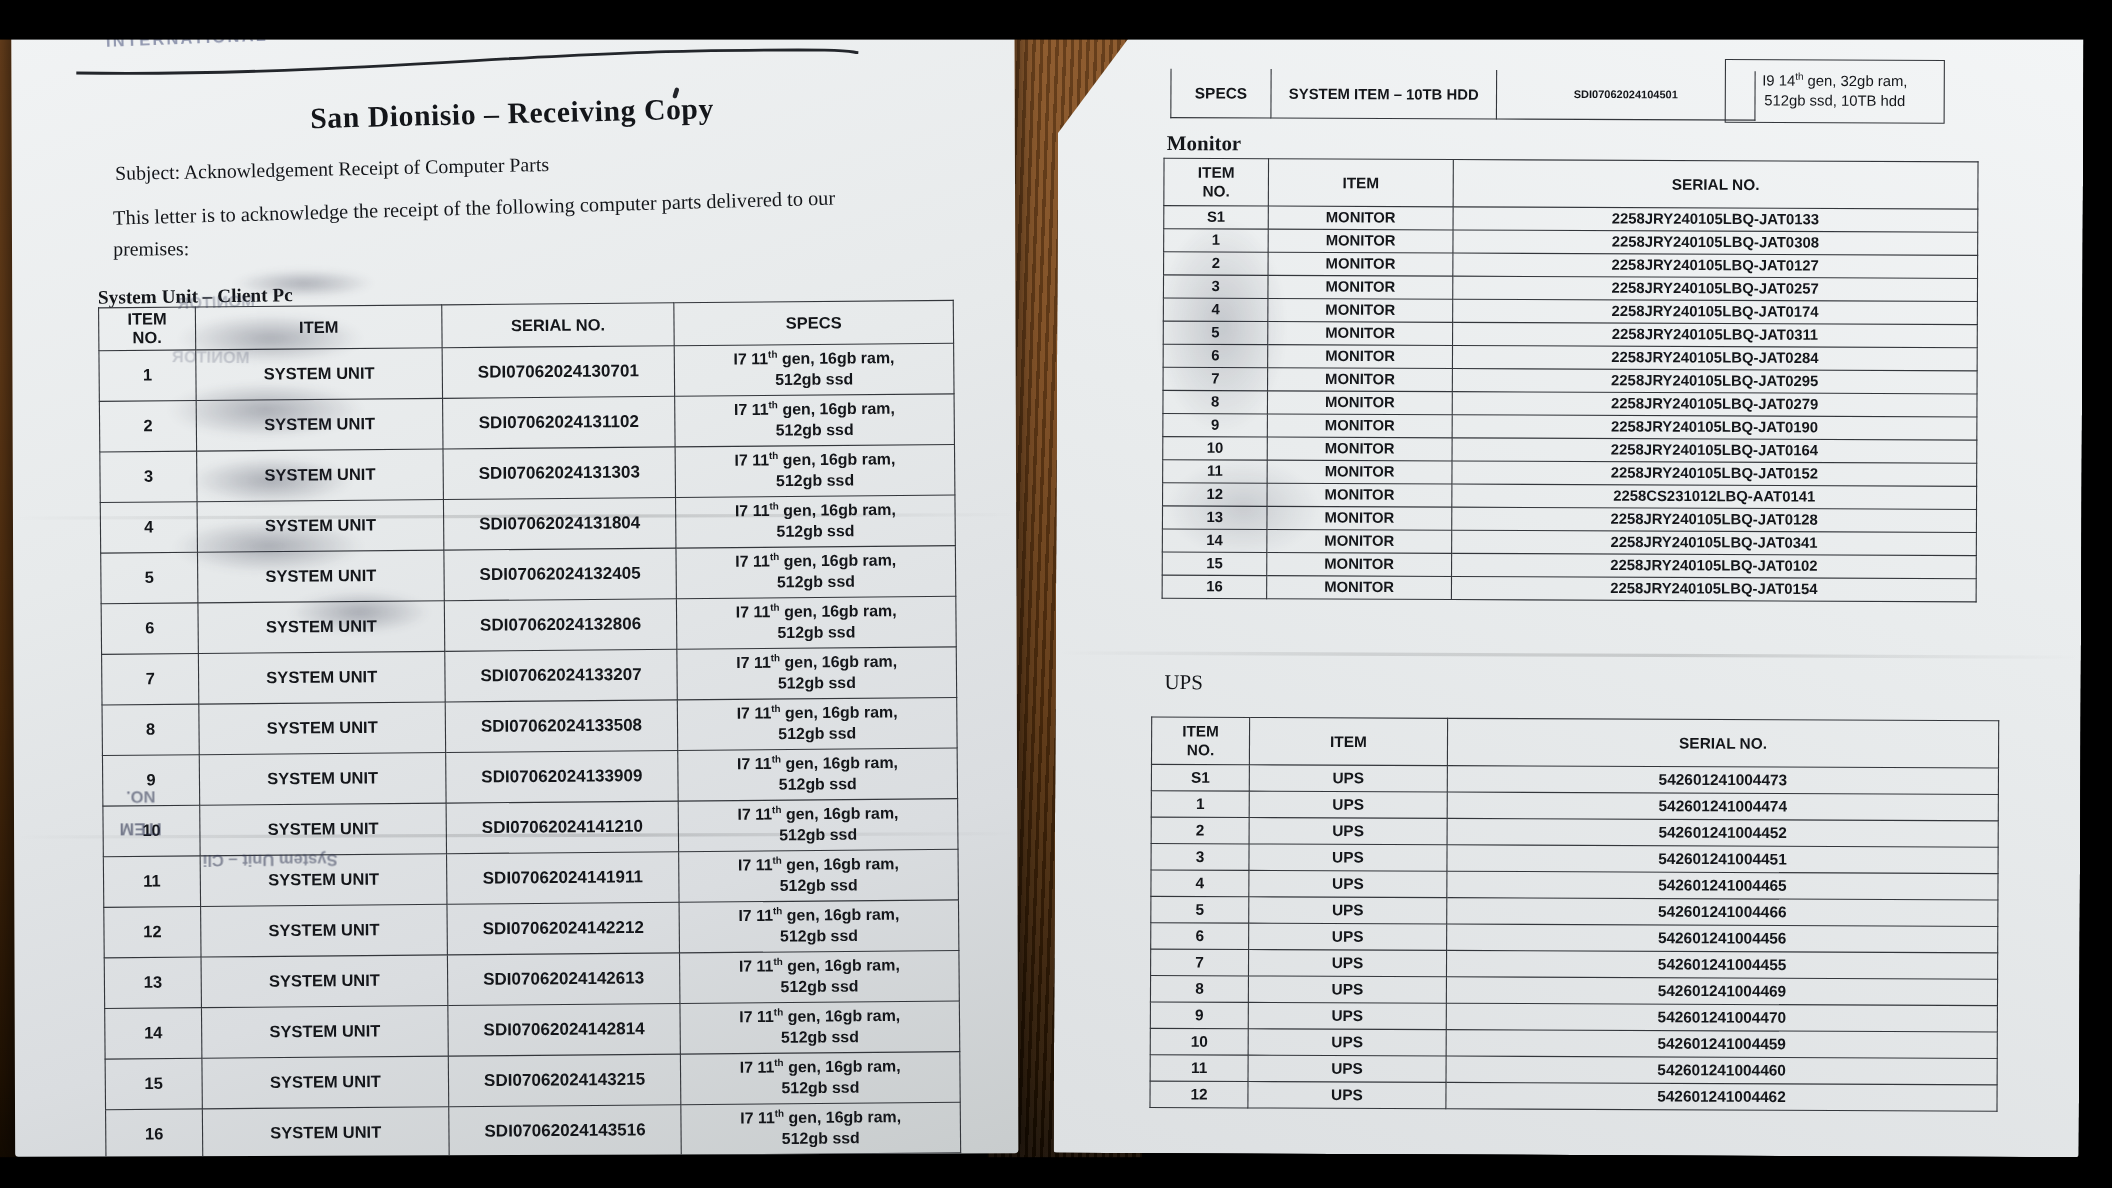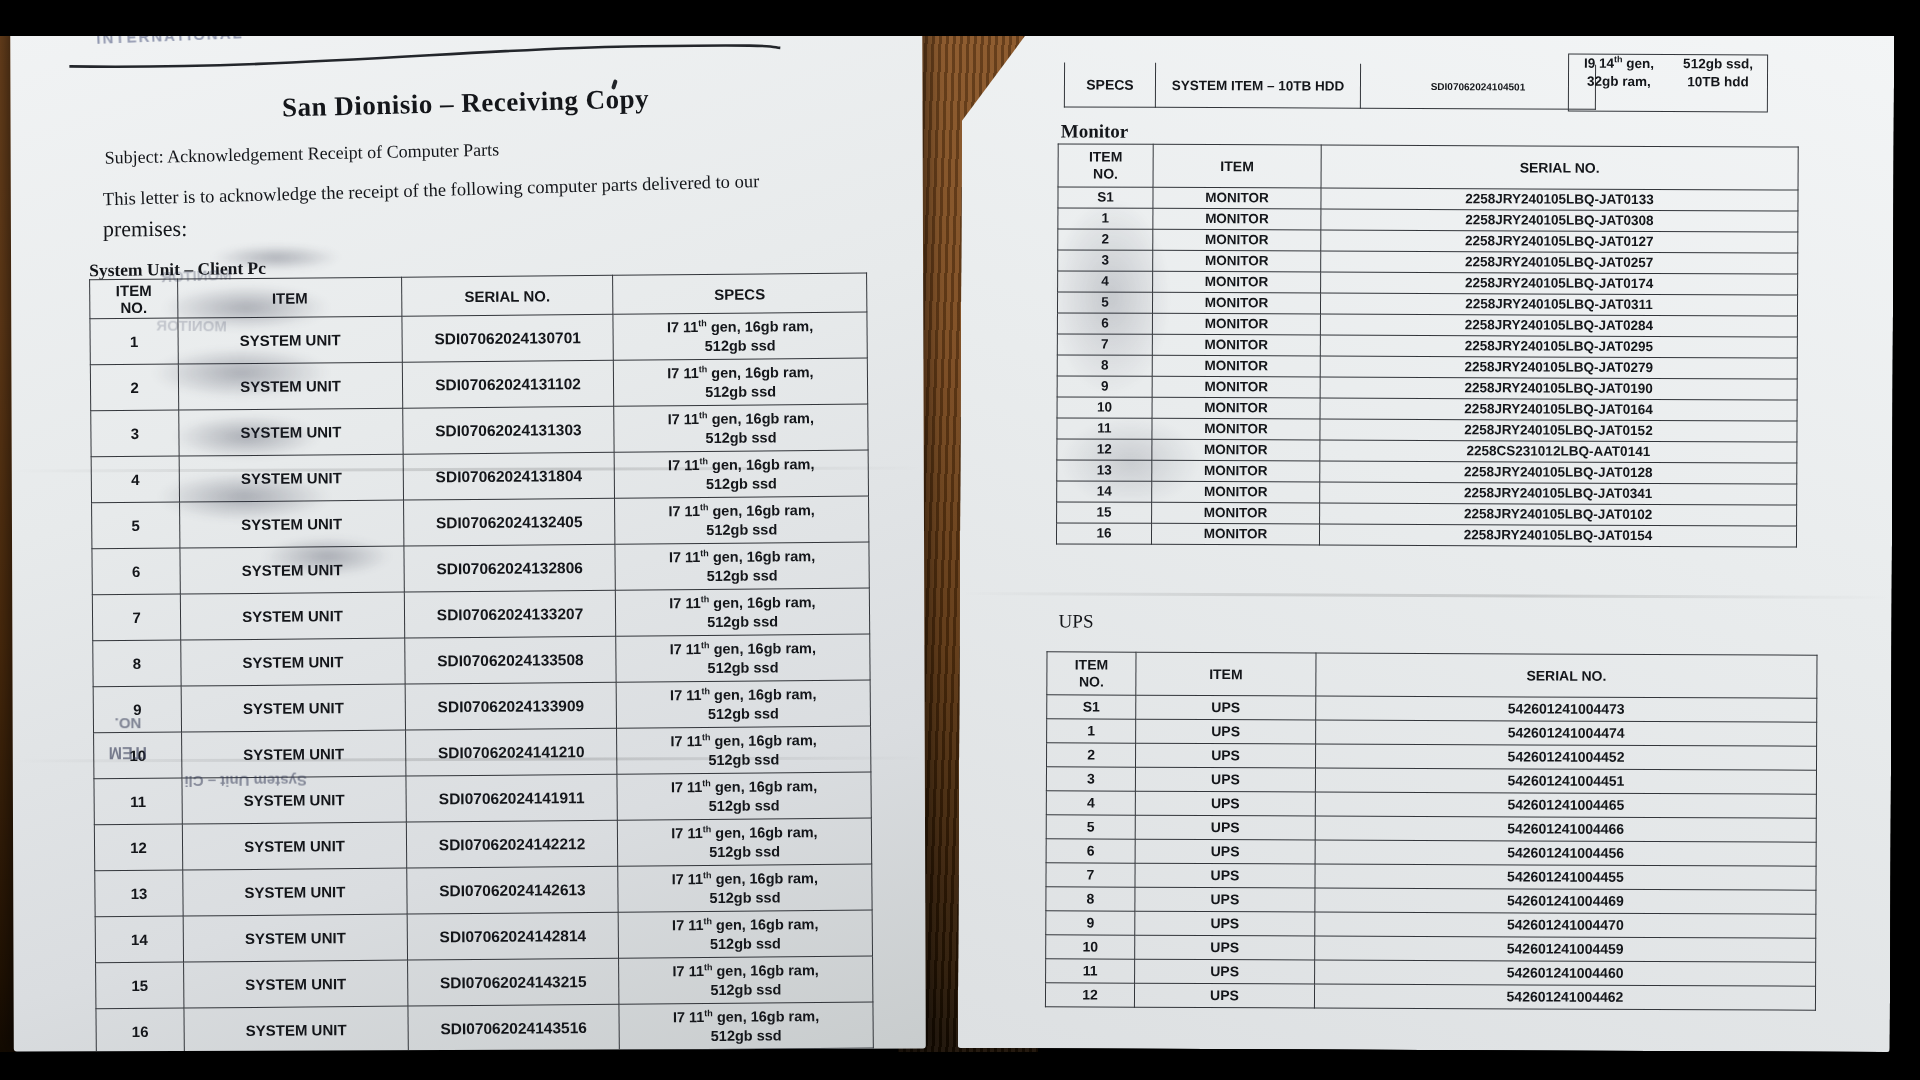--- a/index.html
+++ b/index.html
@@ -33,21 +33,21 @@
   .title{position:absolute;left:205px;top:72px;width:500px;text-align:center;
          font-family:"Liberation Serif",serif;font-weight:bold;font-size:27px;
          letter-spacing:.5px;transform:rotate(-1.2deg);}
   .tick-mark{position:absolute;left:602px;top:64px;width:4px;height:10px;background:#23252a;
          border-radius:2px;transform:rotate(18deg);}
   .subject{position:absolute;left:94px;top:127px;font-family:"Liberation Serif",serif;
          font-size:18px;transform:rotate(-1deg);}
   .bodyline1{position:absolute;left:92px;top:164px;font-family:"Liberation Serif",serif;
          font-size:18.5px;transform:rotate(-1.4deg);}
   .bodyline2{position:absolute;left:92px;top:199px;font-family:"Liberation Serif",serif;
-         font-size:22px;}
+         font-size:18px;}
   .tbl-heading{position:absolute;font-family:"Liberation Serif",serif;font-weight:bold;}
   #left-tbl-heading{left:78px;top:242px;font-size:17.5px;transform:rotate(-.6deg);}
   
   .doc-tbl{position:absolute;display:table;border-collapse:collapse;table-layout:fixed;}
   .doc-tbl .r{display:table-row;}
   .doc-tbl .c{display:table-cell;border:1.6px solid #33363b;vertical-align:middle;
          text-align:center;font-weight:bold;padding:1px 4px;}
   sup{font-size:9px;line-height:0;}
   
   #sys-tbl{left:80px;top:260px;width:741px;transform:rotate(-.3deg);font-size:15px;}
@@ -55,22 +55,22 @@
   #sys-tbl .w3{width:202px;font-size:15.5px;} #sys-tbl .w4{width:245px;}
   #sys-tbl .hdr .c{height:36px;font-size:15px;}
   #sys-tbl .r:not(.hdr) .c{height:43px;}
   #sys-tbl .cspec{font-size:14.5px;line-height:19px;}
   .wraphdr{display:block;width:48px;margin:0 auto;line-height:17px;}
   
   .srv-tbl{left:102px;top:36px;width:504px;font-size:14px;}
   .srv-tbl .s1{width:82px;} .srv-tbl .s2{width:196px;font-size:13.5px;} .srv-tbl .s3{width:226px;font-size:10px;}
   .srv-tbl .c{height:42px;border-top:none;}
   .srv-specs{position:absolute;left:606px;top:25px;width:198px;height:56px;
-         border:1.6px solid #33363b;display:flex;flex-direction:row;justify-content:center;
-         text-align:center;font-weight:bold;font-size:13.5px;line-height:18px;}
+         border:1.6px solid #33363b;display:flex;flex-direction:column;justify-content:center;
+         text-align:center;font-weight:normal;font-size:13.5px;line-height:18px;}
   #monitor-heading{left:99px;top:94px;font-size:19px;}
   #mon-tbl{left:96px;top:117px;width:713px;font-size:13.5px;}
   #mon-tbl .w1{width:86px;} #mon-tbl .w2{width:159px;} #mon-tbl .w3{width:468px;font-size:13.5px;}
   #mon-tbl .hdr .c{height:40px;font-size:14px;}
   #mon-tbl .r:not(.hdr) .c{height:20px;padding:0 4px;line-height:14px;}
   #ups-heading{left:99px;top:584px;font-size:19px;font-weight:normal;}
   #ups-tbl{left:87px;top:625px;width:743px;font-size:14px;}
   #ups-tbl .w1{width:80px;} #ups-tbl .w2{width:171px;} #ups-tbl .w3{width:492px;}
   #ups-tbl .hdr .c{height:40px;font-size:14px;}
   #ups-tbl .r:not(.hdr) .c{height:23px;padding:0 4px;line-height:15px;}

